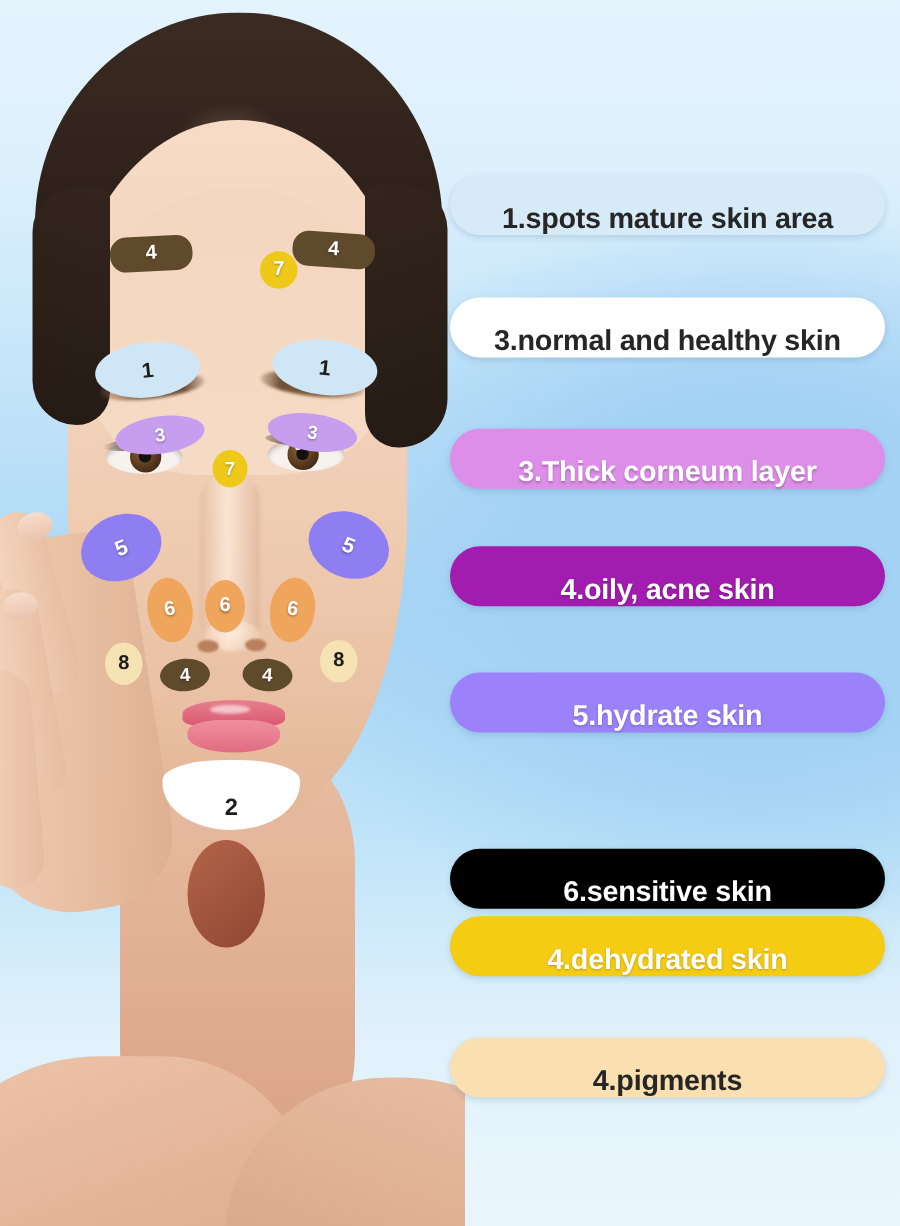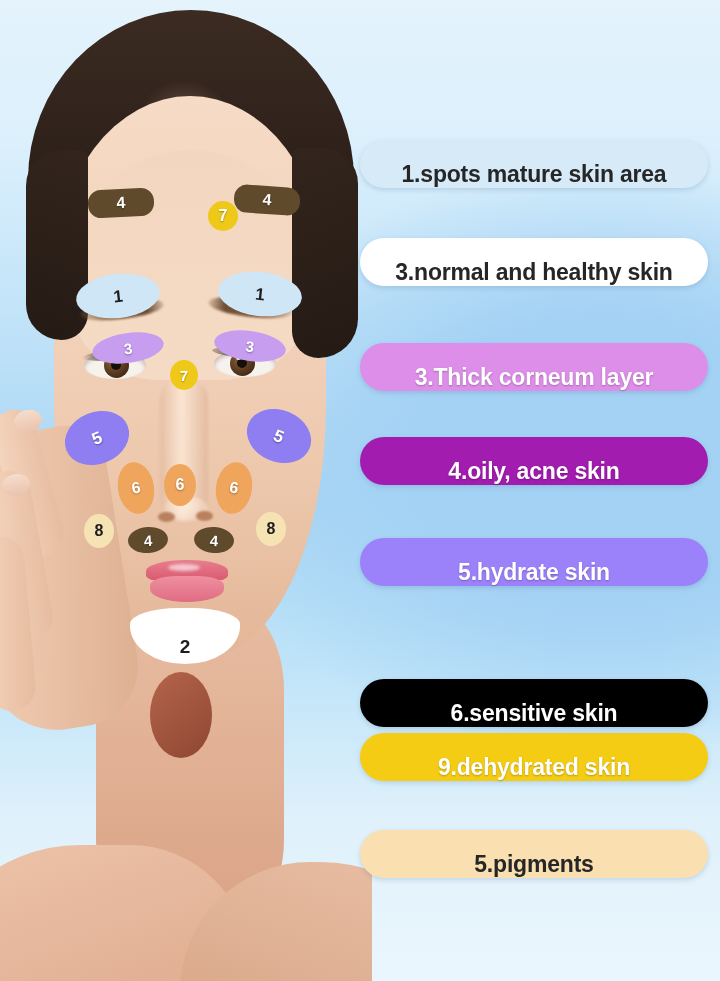--- a/index.html
+++ b/index.html
@@ -247,20 +247,20 @@
       <div class="pill lighttext" style="top: 437px; background: #a21caf;">
         <span>4.oily, acne skin</span>
       </div>
       <div class="pill lighttext" style="top: 538px; background: rgb(155, 130, 250);">
         <span>5.hydrate skin</span>
       </div>
       <div class="pill lighttext" style="top: 635px; background: #000000; margin-top: 44px;">
         <span>6.sensitive skin</span>
       </div>
       <div class="pill lighttext" style="top: 733px; background: rgb(245, 204, 20);">
-        <span>9.dehydrated skin</span>
+        <span>4.dehydrated skin</span>
       </div>
       <div class="pill darktext" style="top: 830px; background: rgb(250, 223, 176);">
-        <span>5.pigments</span>
+        <span>4.pigments</span>
       </div>
     </div>
 
 </div>
 
 </body></html>

